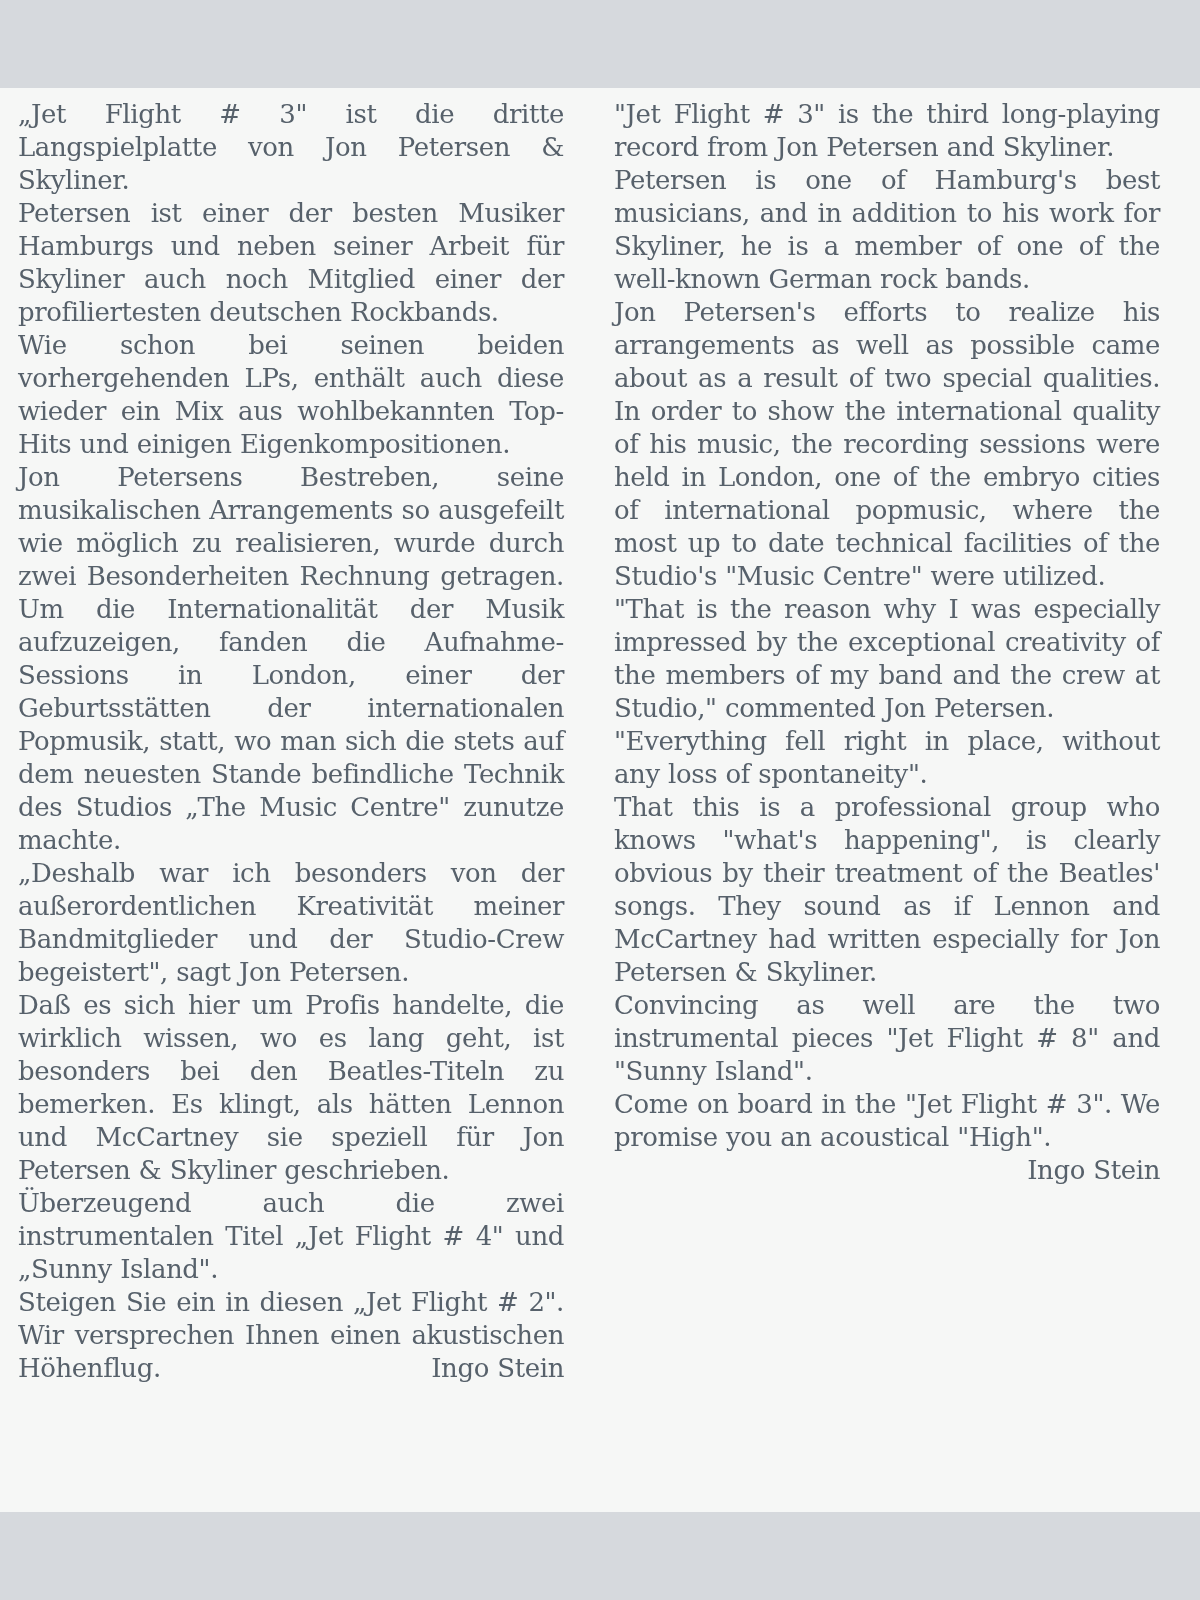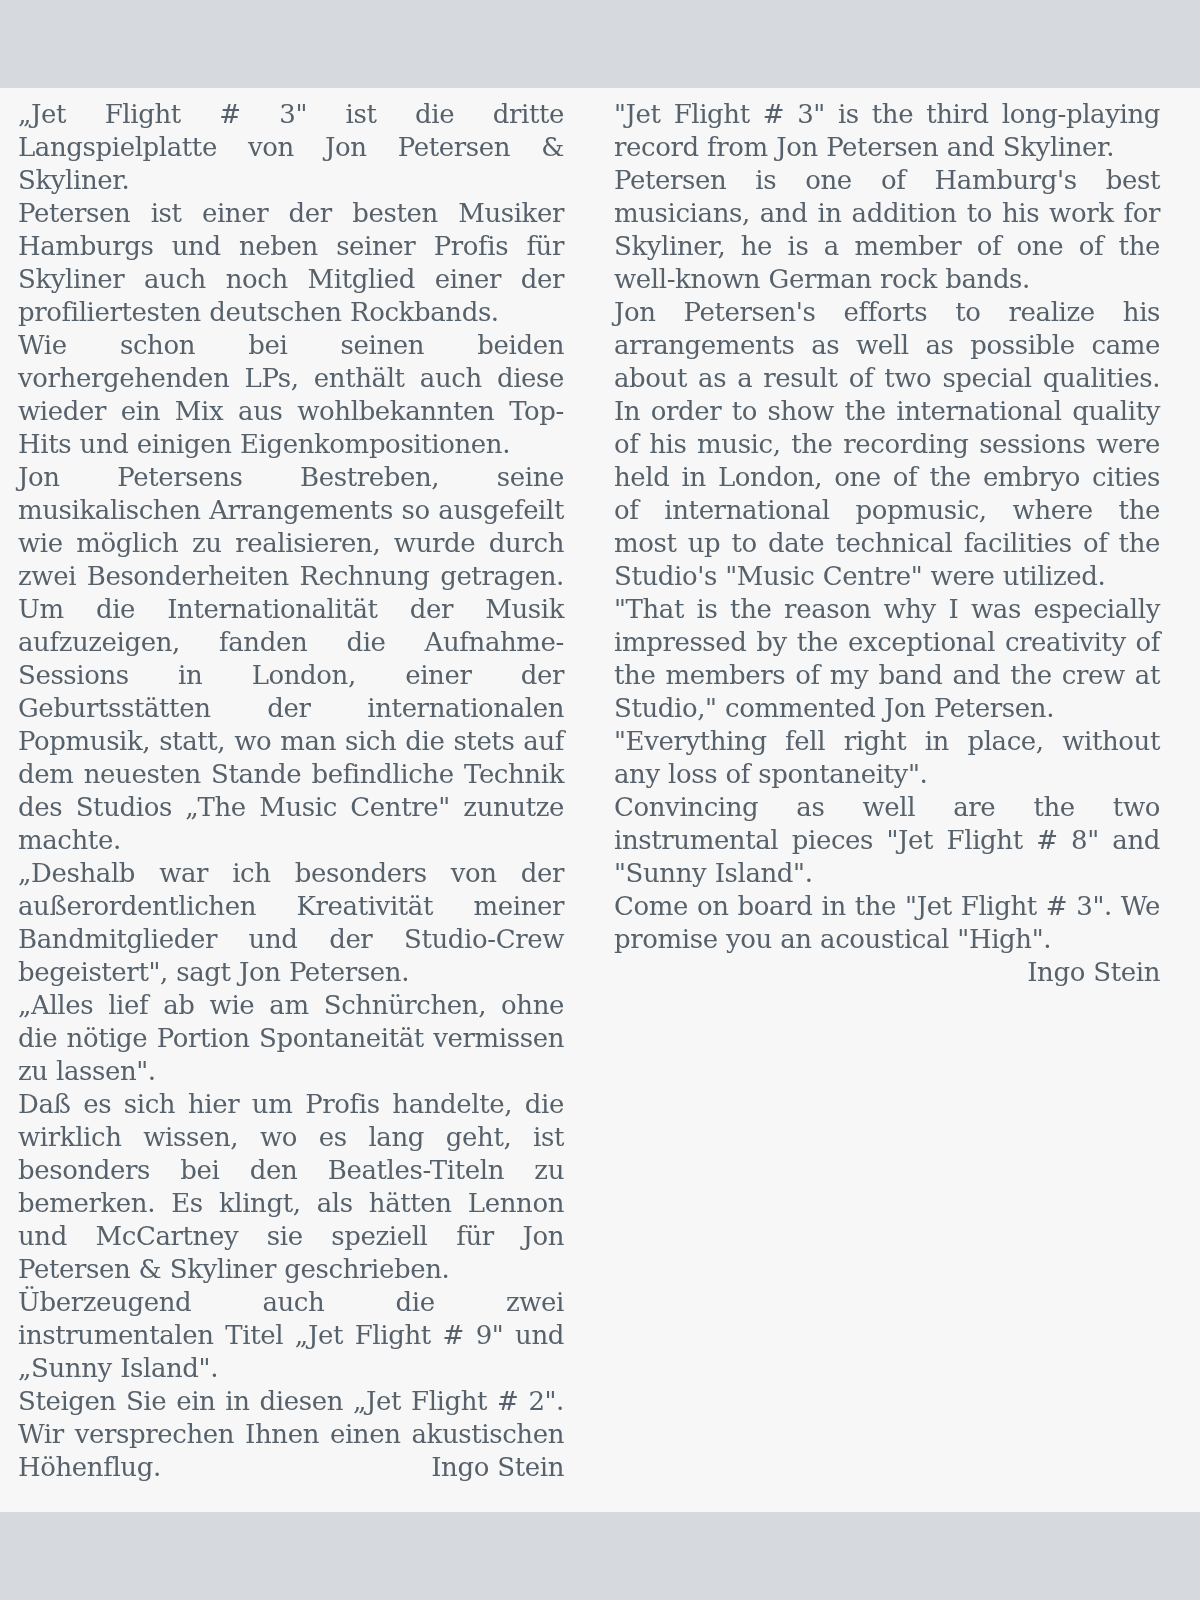--- a/index.html
+++ b/index.html
@@ -45,38 +45,38 @@
   }
 </style>
 </head>
 <body>
 
 <div class="paper">
   <div class="cols">
 
     <div class="col" lang="de">
       <p>„Jet Flight # 3" ist die dritte Langspielplatte von Jon Petersen &amp; Skyliner.</p>
-      <p>Petersen ist einer der besten Musiker Hamburgs und neben seiner Profis für Skyliner auch noch Mitglied einer der profiliertesten deutschen Rockbands.</p>
+      <p>Petersen ist einer der besten Musiker Hamburgs und neben seiner Arbeit für Skyliner auch noch Mitglied einer der profiliertesten deutschen Rockbands.</p>
       <p>Wie schon bei seinen beiden vorhergehenden LPs, enthält auch diese wieder ein Mix aus wohlbekannten Top-Hits und einigen Eigenkompositionen.</p>
       <p>Jon Petersens Bestreben, seine musikalischen Arrangements so ausgefeilt wie möglich zu realisieren, wurde durch zwei Besonderheiten Rechnung getragen. Um die Internationalität der Musik aufzuzeigen, fanden die Aufnahme-Sessions in London, einer der Geburtsstätten der internationalen Popmusik, statt, wo man sich die stets auf dem neuesten Stande befindliche Technik des Studios „The Music Centre" zunutze machte.</p>
       <p>„Deshalb war ich besonders von der außerordentlichen Kreativität meiner Bandmitglieder und der Studio-Crew begeistert", sagt Jon Petersen.</p>
-      <p>„Alles lief ab wie am Schnürchen, ohne die nötige Portion Spontaneität vermissen zu lassen".</p>
       <p>Daß es sich hier um Profis handelte, die wirklich wissen, wo es lang geht, ist besonders bei den Beatles-Titeln zu bemerken. Es klingt, als hätten Lennon und McCartney sie speziell für Jon Petersen &amp; Skyliner geschrieben.</p>
-      <p>Überzeugend auch die zwei instrumentalen Titel „Jet Flight # 9" und „Sunny Island".</p>
+      <p>Überzeugend auch die zwei instrumentalen Titel „Jet Flight # 4" und „Sunny Island".</p>
       <p>
         <span>Steigen Sie ein in diesen „Jet Flight # 2". Wir versprechen Ihnen einen akustischen Höhenflug.</span>
         <span class="sig">Ingo Stein</span>
       </p>
     </div>
 
     <div class="col" lang="en">
       <p>"Jet Flight # 3" is the third long-playing record from Jon Petersen and Skyliner.</p>
       <p>Petersen is one of Hamburg's best musicians, and in addition to his work for Skyliner, he is a member of one of the well-known German rock bands.</p>
       <p>Jon Petersen's efforts to realize his arrangements as well as possible came about as a result of two special qualities. In order to show the international quality of his music, the recording sessions were held in London, one of the embryo cities of international popmusic, where the most up to date technical facilities of the Studio's "Music Centre" were utilized.</p>
       <p>"That is the reason why I was especially impressed by the exceptional creativity of the members of my band and the crew at Studio," commented Jon Petersen.</p>
       <p>"Everything fell right in place, without any loss of spontaneity".</p>
+      <p>That this is a professional group who knows "what's happening", is clearly obvious by their treatment of the Beatles' songs. They sound as if Lennon and McCartney had written especially for Jon Petersen &amp; Skyliner.</p>
       <p>Convincing as well are the two instrumental pieces "Jet Flight # 8" and "Sunny Island".</p>
       <p>Come on board in the "Jet Flight # 3". We promise you an acoustical "High".</p>
       <p class="sig-line">Ingo Stein</p>
     </div>
 
   </div>
 </div>
 
 </body></html>

